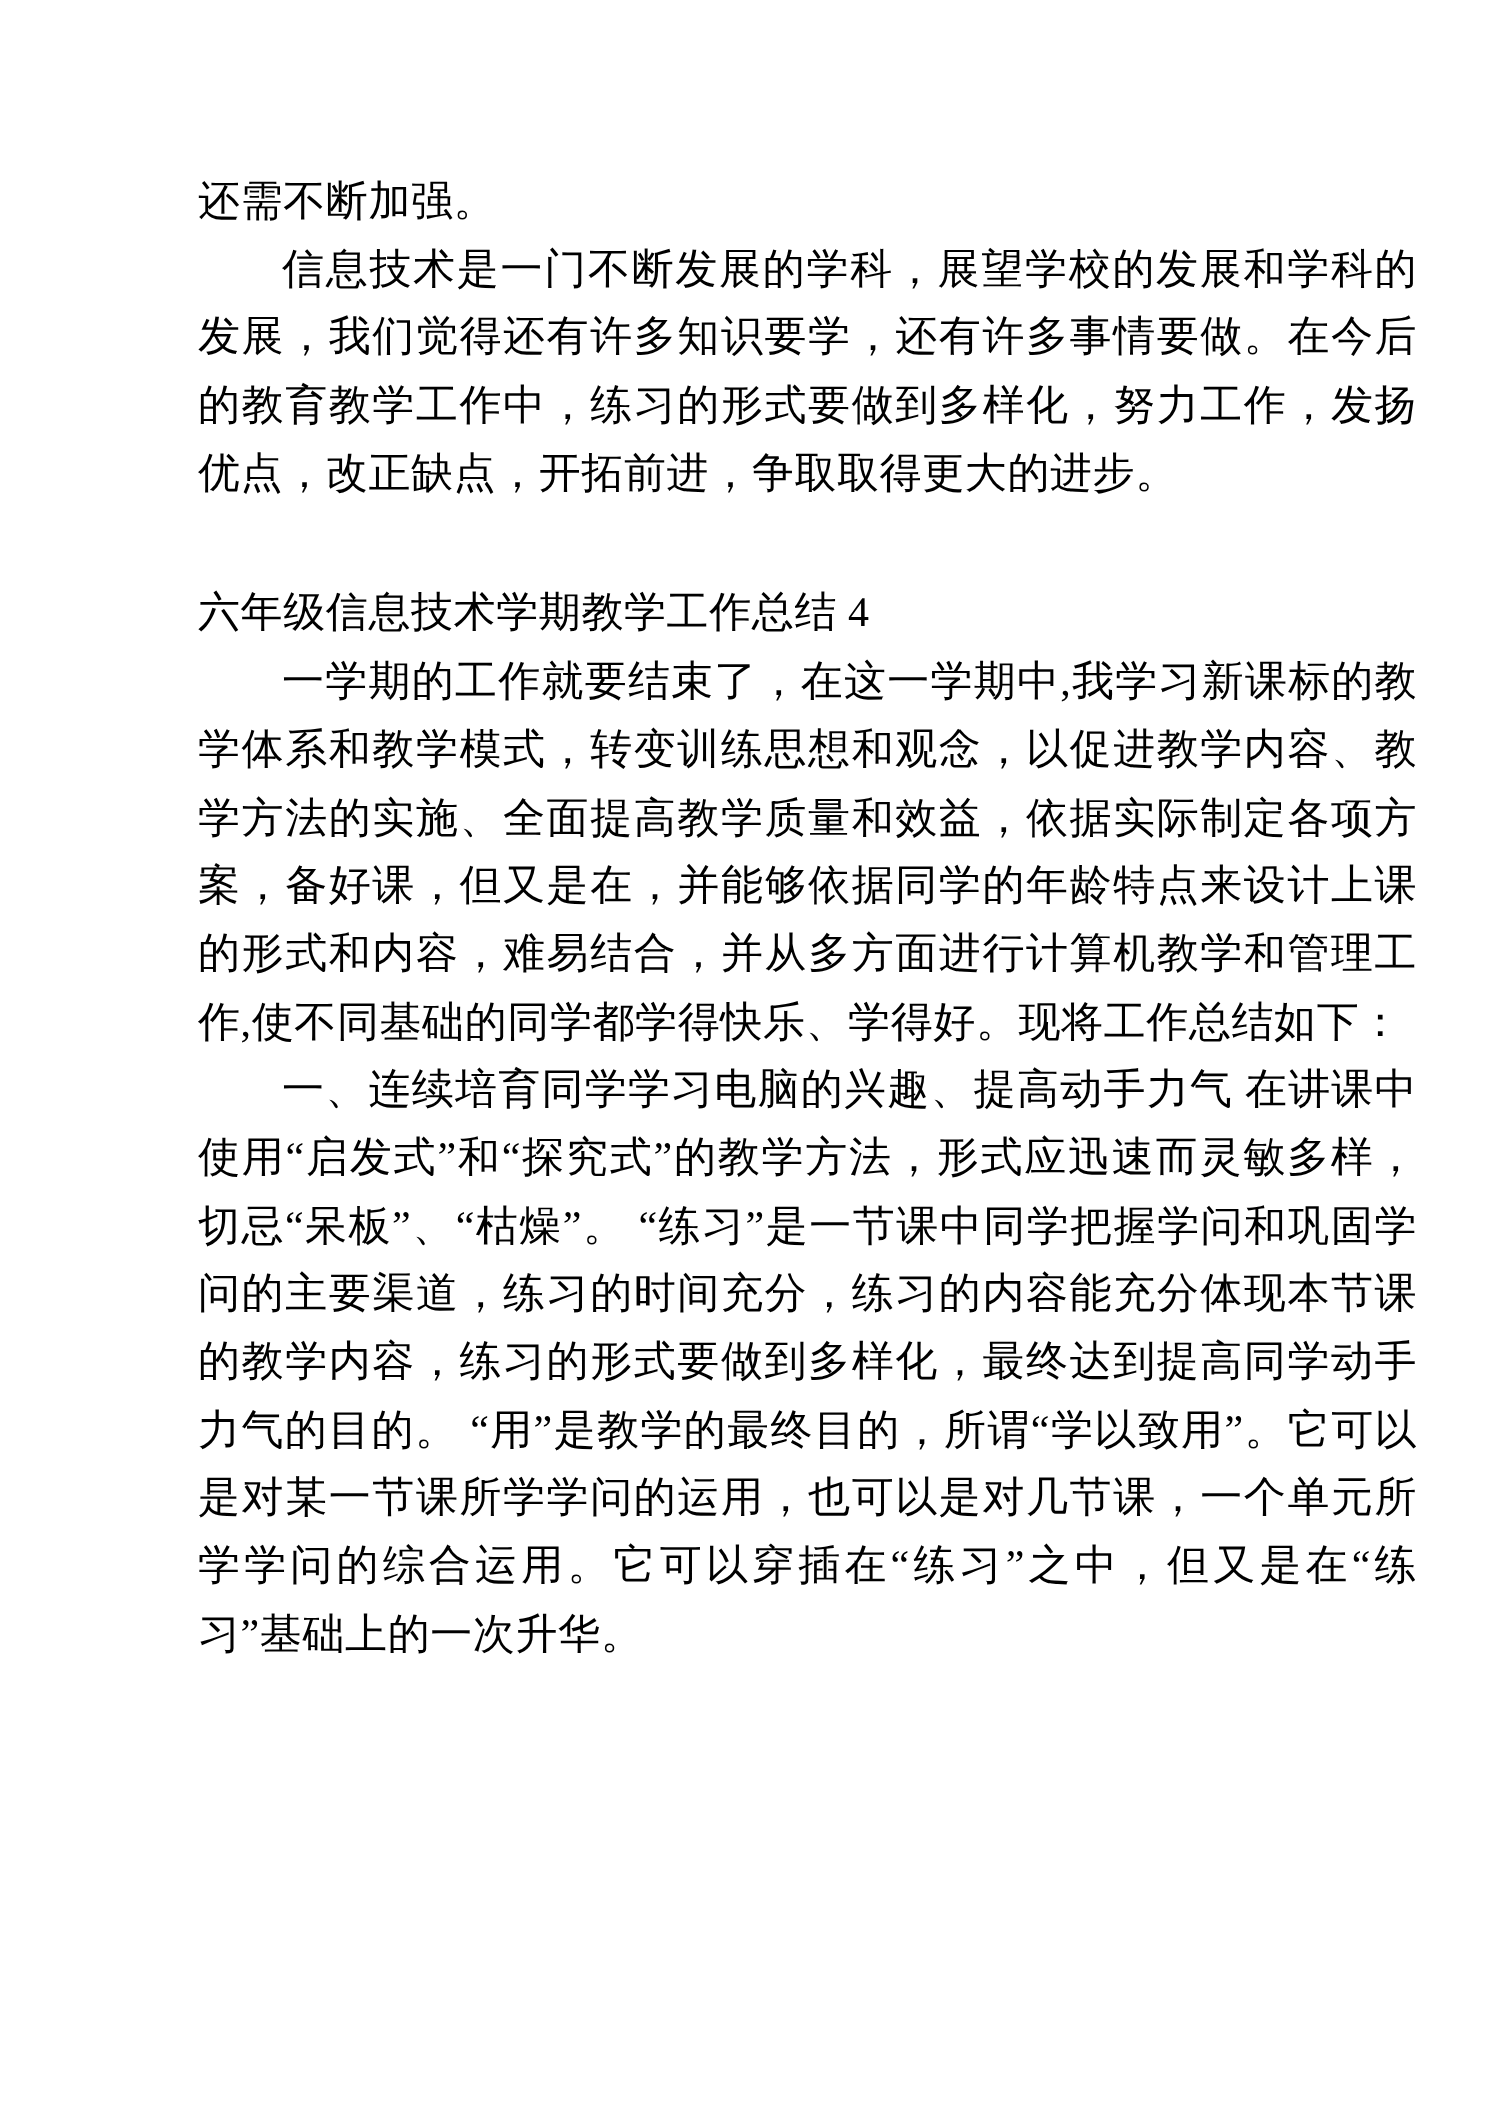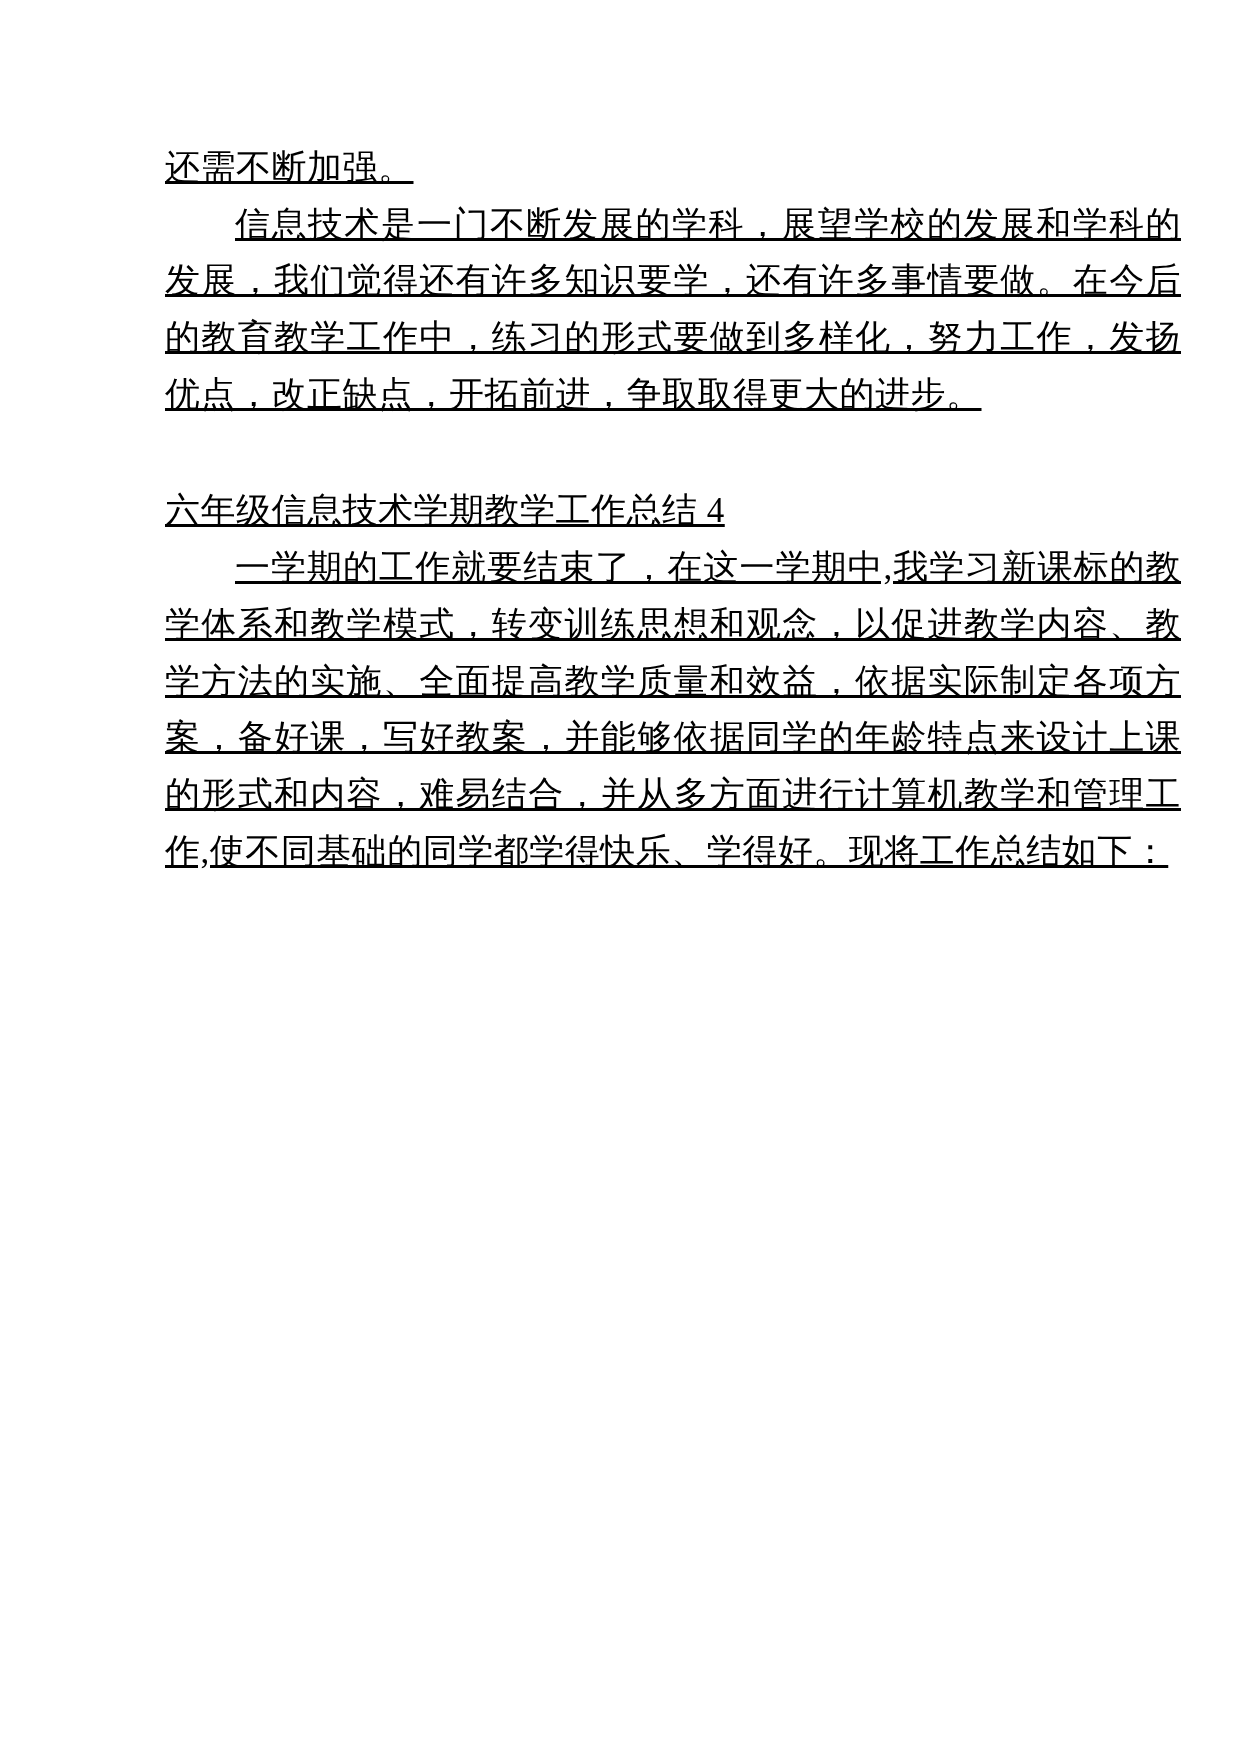--- a/index.html
+++ b/index.html
@@ -14,21 +14,20 @@
     color: #000000;
     overflow: hidden;
   }
   .page {
     position: relative;
     width: 1241px;
     height: 1754px;
     box-sizing: border-box;
     padding: 140px 60px 0 165px;
     background: #ffffff;
-    text-decoration: underline;
   }
   .doc-body {
     font-size: 35px;
     line-height: 1.62;
     letter-spacing: 0.5px;
     text-align: justify;
     text-justify: inter-ideograph;
   }
   p {
     margin: 0 0 0 0;
@@ -53,17 +52,18 @@
 
 <div class="page">
   <div class="doc-body">
 
     <p class="para-noindent">还需不断加强。</p>
 
     <p class="para gap-after">信息技术是一门不断发展的学科，展望学校的发展和学科的发展，我们觉得还有许多知识要学，还有许多事情要做。在今后的教育教学工作中，练习的形式要做到多样化，努力工作，发扬优点，改正缺点，开拓前进，争取取得更大的进步。</p>
 
     <p class="heading">六年级信息技术学期教学工作总结 4</p>
 
-    <p class="para">一学期的工作就要结束了，在这一学期中,我学习新课标的教学体系和教学模式，转变训练思想和观念，以促进教学内容、教学方法的实施、全面提高教学质量和效益，依据实际制定各项方案，备好课，写好教案，并能够依据同学的年龄特点来设计上课的形式和内容，难易结合，并从多方面进行计算机教学和管理工作,使不同基础的同学都学得快乐、学得好。现将工作总结如下：</p>
+    <p class="para">一学期的工作就要结束了，在这一学期中,我学习新课标的教学体系和教学模式，转变训练思想和观念，以促进教学内容、教学方法的实施、全面提高教学质量和效益，依据实际制定各项方案，备好课，但又是在，并能够依据同学的年龄特点来设计上课的形式和内容，难易结合，并从多方面进行计算机教学和管理工作,使不同基础的同学都学得快乐、学得好。现将工作总结如下：</p>
 
+    <p class="para">一、连续培育同学学习电脑的兴趣、提高动手力气 在讲课中使用“启发式”和“探究式”的教学方法，形式应迅速而灵敏多样，切忌“呆板”、“枯燥”。 “练习”是一节课中同学把握学问和巩固学问的主要渠道，练习的时间充分，练习的内容能充分体现本节课的教学内容，练习的形式要做到多样化，最终达到提高同学动手力气的目的。 “用”是教学的最终目的，所谓“学以致用”。它可以是对某一节课所学学问的运用，也可以是对几节课，一个单元所学学问的综合运用。它可以穿插在“练习”之中，但又是在“练习”基础上的一次升华。</p>
 
   </div>
 </div>
 
 </body></html>

